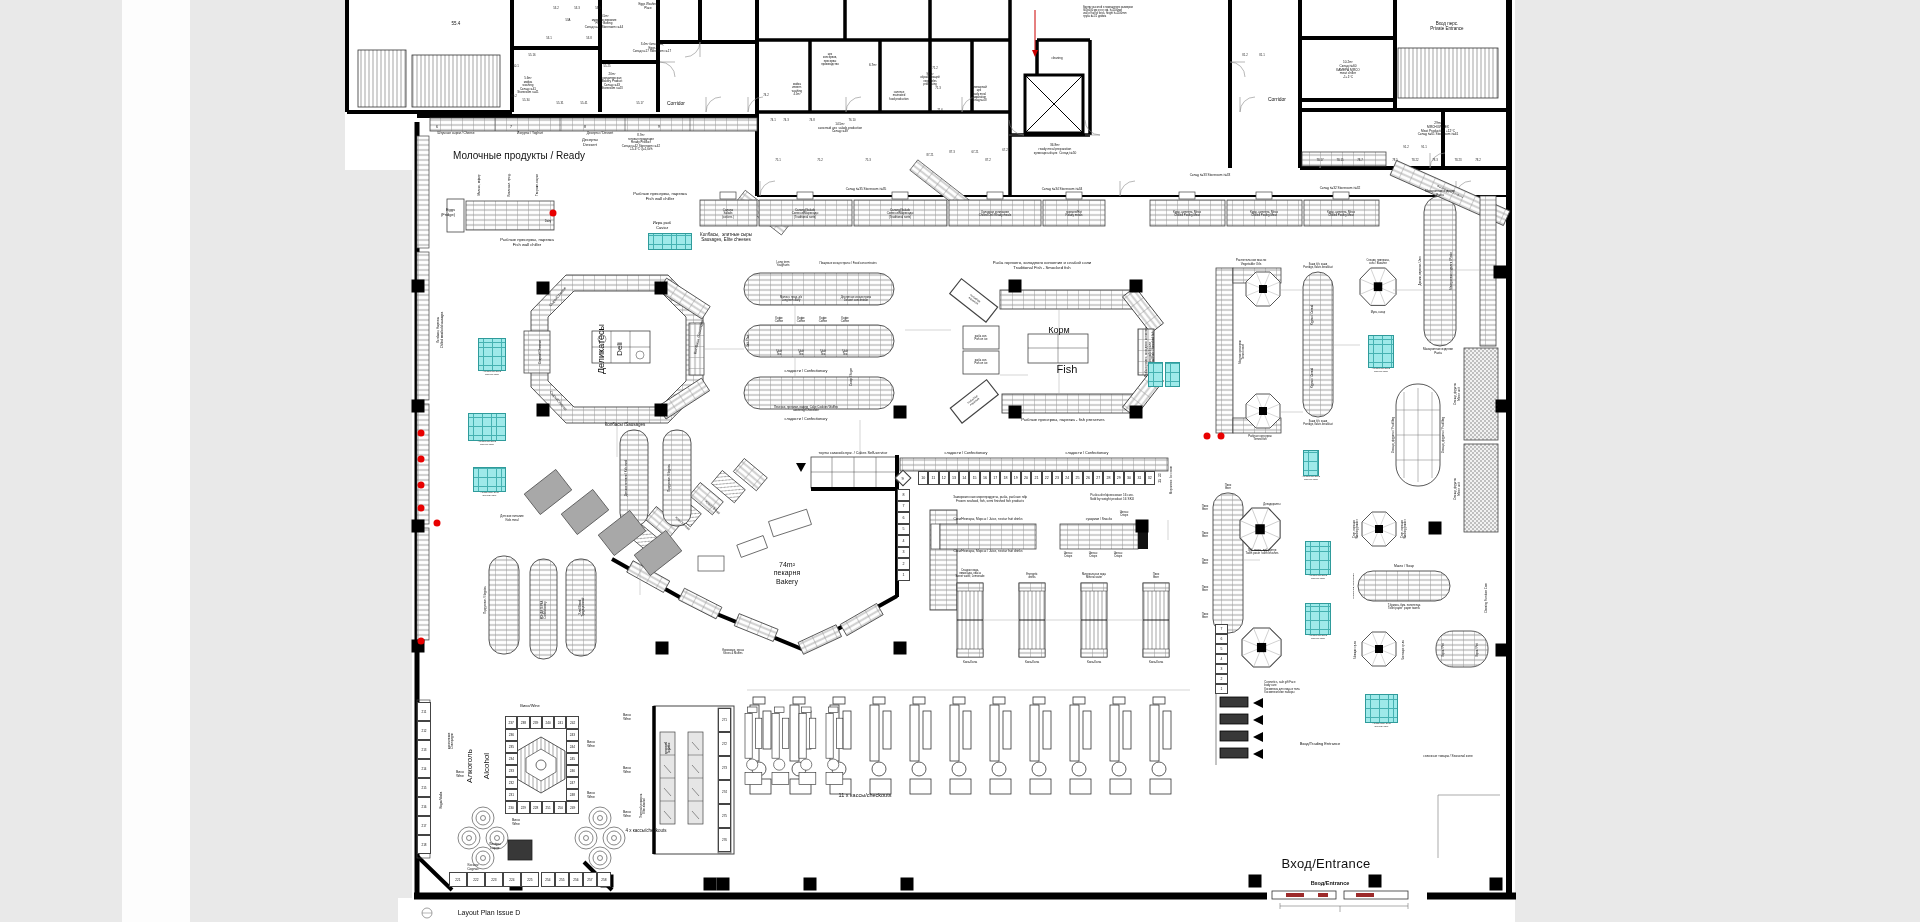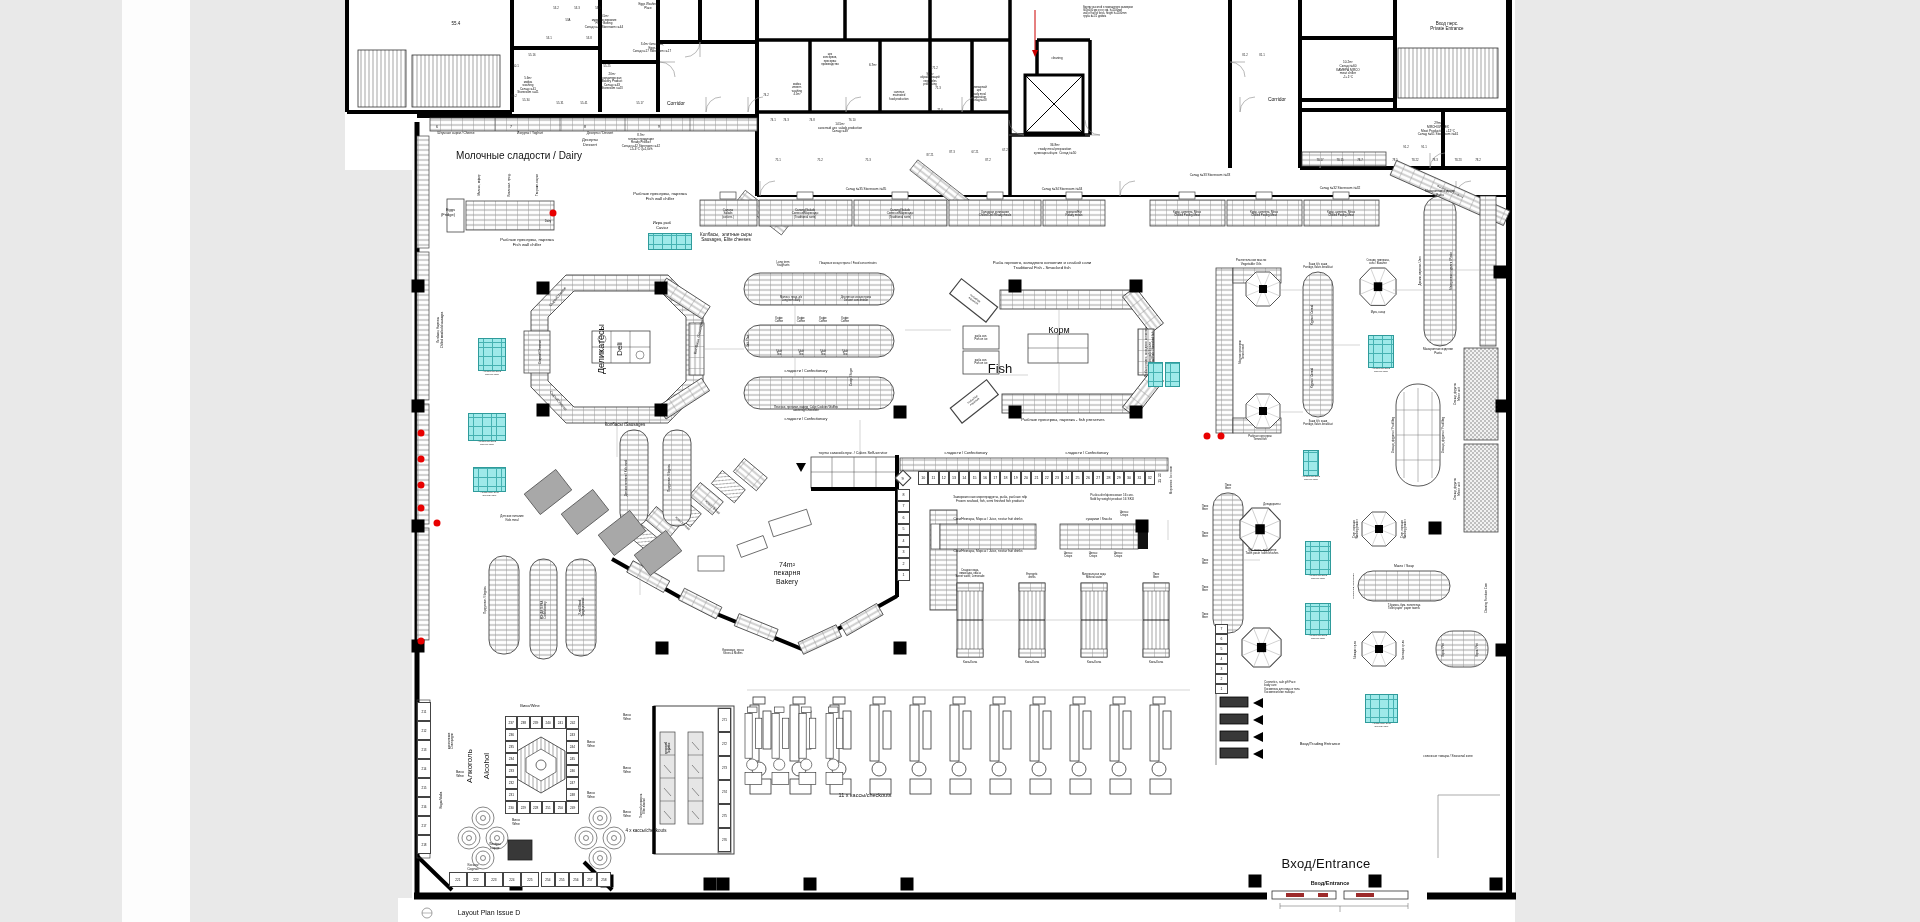--- a/index.html
+++ b/index.html
@@ -788,25 +788,25 @@
       <div class="cyan" style="left: 1305px; top: 603px; width: 26px; height: 32px;">
         <div class="clbl">Акционная зона
 Special offer</div>
       </div>
       <div class="cyan" style="left: 1365px; top: 694px; width: 33px; height: 29px;">
         <div class="clbl">Акционная зона
 Special offer</div>
       </div>
     </div>
 
-  <div class="lbl" style="left:519px;top:156px;font-size:10px;">Молочные сладости / Dairy</div>
+  <div class="lbl" style="left:519px;top:156px;font-size:10px;">Молочные продукты / Ready</div>
   <div class="lbl" style="left:601px;top:349px;font-size:9px;transform:translate(-50%,-50%) rotate(-90deg);">Деликатесы</div>
   <div class="lbl" style="left:620px;top:349px;font-size:8px;transform:translate(-50%,-50%) rotate(-90deg);">Deli</div>
   <div class="lbl" style="left:1059px;top:330px;font-size:9px;">Корм</div>
-  <div class="lbl" style="left:1000px;top:369px;font-size:13px;">Fish</div>
+  <div class="lbl" style="left:1067px;top:369px;font-size:11px;">Fish</div>
   <div class="lbl" style="left:787px;top:573px;font-size:7px;">74m²
 пекарня
 Bakery</div>
   <div class="lbl" style="left:470px;top:766px;font-size:8px;transform:translate(-50%,-50%) rotate(-90deg);">Алкоголь</div>
   <div class="lbl" style="left:487px;top:766px;font-size:8px;transform:translate(-50%,-50%) rotate(-90deg);">Alcohol</div>
   <div class="lbl big-entrance" style="left:1326px;top:864px;">Вход/Entrance</div>
   <div class="lbl" style="left:1330px;top:883px;font-size:5.5px;font-weight:bold;">Вход/Entrance</div>
   <div class="lbl" style="left:1320px;top:744px;font-size:4px;">Вход/Trading Entrance</div>
   <div class="lbl" style="left:1447px;top:26px;font-size:4.5px;">Вход перс.
 Private Entrance</div>

